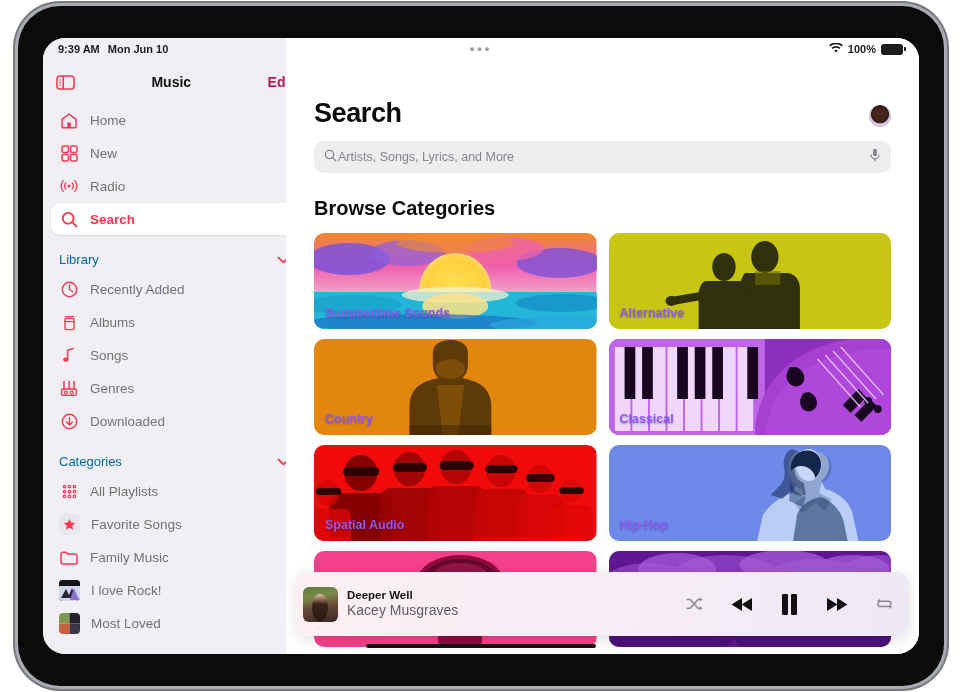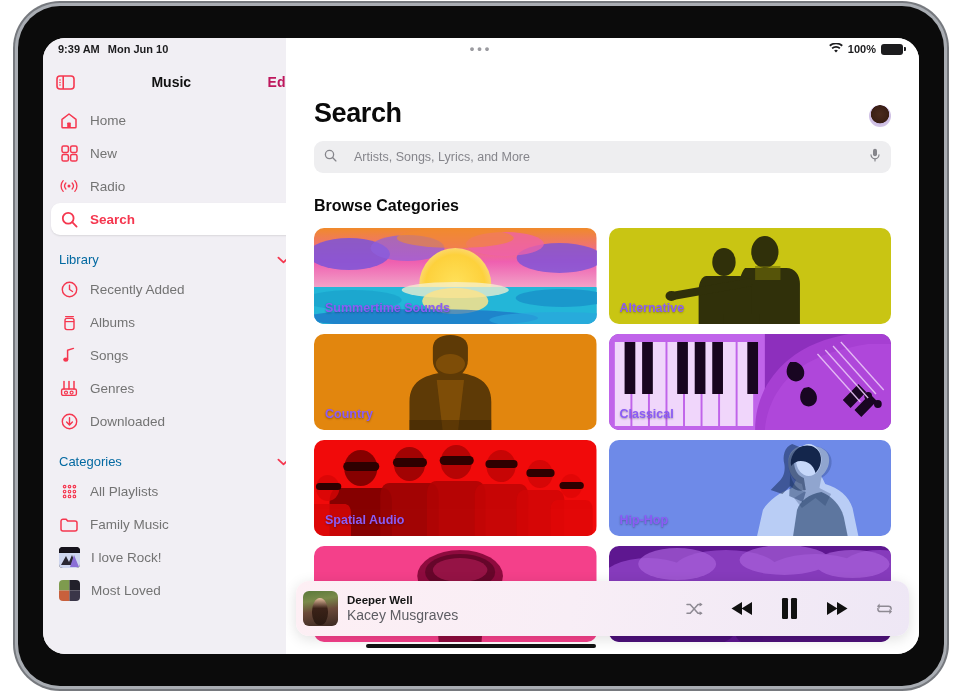--- a/index.html
+++ b/index.html
@@ -102,46 +102,46 @@
   .title-row { display: flex; align-items: center; justify-content: space-between; }
   #avatar {
     width: 22px; height: 22px; border-radius: 50%;
     background: radial-gradient(circle at 50% 42%, #4a2a1e 0%, #3a1f15 52%, #cdbde3 56%, #dcd2ec 100%);
     position: relative; top: 2px;
   }
 
   .search-field {
     margin-top: 12px; height: 30px; border-radius: 9px;
     background: #eeeef0; display: flex; align-items: center;
-    padding: 16px 10px; gap: 17px;
+    padding: 16px 10px; gap: 1px;
   }
   .search-ph { flex: 1; font-size: 12.5px; color: #85858b; }
 
-  .browse-h { margin-top: 24px; font-size: 16px; font-weight: bold; color: #0a0a0a; }
+  .browse-h { margin-top: 24px; font-size: 20px; font-weight: bold; color: #0a0a0a; }
 
   .grid {
     margin-top: 13px;
     display: grid; grid-template-columns: 1fr 1fr;
     gap: 10px 12px;
   }
   .tile {
     position: relative; height: 96px; border-radius: 10px; overflow: hidden;
   }
   .tile .cap {
     position: absolute; left: 11px; bottom: 9px;
     font-size: 12.5px; font-weight: bold; color: #8b5cf6;
     text-shadow: 0 1px 2px rgba(0,0,0,.32);
     z-index: 3;
   }
   .tile .art { position: absolute; inset: 0; }
 
   
   #player {
     position: absolute; left: 10px; right: 10px; bottom: 18px;
-    height: 55px; border-radius: 13px;
+    height: 64px; border-radius: 13px;
     background: linear-gradient(100deg, #fdeff4 0%, #f8eef6 45%, #eee7f5 100%);
     box-shadow: 0 3px 14px rgba(0,0,0,.13);
     display: flex; align-items: center; padding: 0 16px 0 7px;
     z-index: 30;
   }
   #player .cover {
     width: 35px; height: 35px; border-radius: 6px; flex: 0 0 35px;
     background: linear-gradient(170deg, #5a7a3a 0%, #7a8a4a 28%, #6b4a3a 55%, #3b2a22 100%);
     position: relative; overflow: hidden;
   }
@@ -334,20 +334,28 @@
                   <circle cx="13.4" cy="8.5" r="1.3"></circle>
             <circle cx="3.6" cy="13.4" r="1.3"></circle>
                   <circle cx="8.5" cy="13.4" r="1.3"></circle>
                   <circle cx="13.4" cy="13.4" r="1.3"></circle>
             </g>
           </svg>
         </span>
         <span class="lbl">All Playlists</span>
       </div>
 
+      <div class="sb-row">
+        <span class="star-box">
+          <svg width="13" height="13" viewBox="0 0 13 13">
+                <path d="M6.5.9 8.2 4.6l4 .4-3 2.8.9 4-3.6-2.1-3.6 2.1.9-4-3-2.8 4-.4z" fill="#f5374f"></path>
+              </svg>
+        </span>
+        <span class="lbl">Favorite Songs</span>
+      </div>
 
       <div class="sb-row">
         <span class="sb-ico">
           <svg width="18" height="15" viewBox="0 0 18 15">
                 <path d="M1 4.2a2 2 0 0 1 2-2h3.2l1.4 1.8H15a2 2 0 0 1 2 2v6a2 2 0 0 1-2 2H3a2 2 0 0 1-2-2V4.2z" fill="none" stroke="#f5374f" stroke-width="1.5" stroke-linejoin="round"></path>
               </svg>
         </span>
         <span class="lbl">Family Music</span>
         <span class="disclose">›</span>
       </div>

